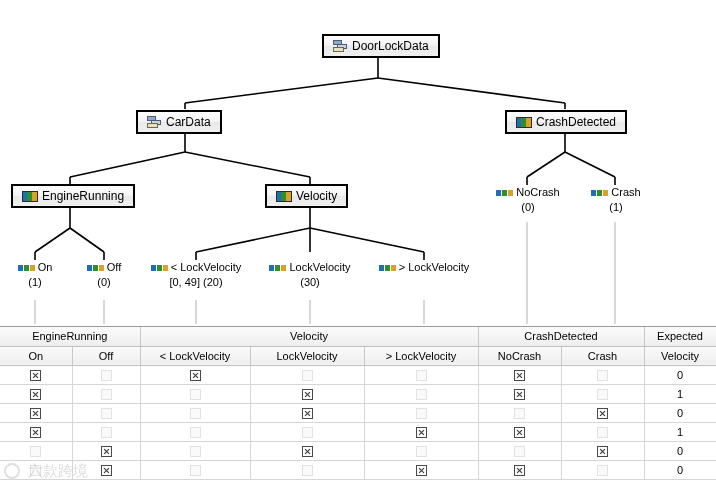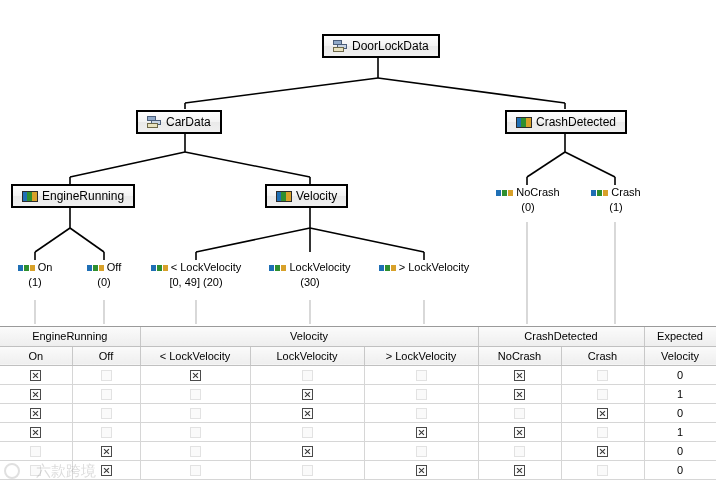--- a/index.html
+++ b/index.html
@@ -102,21 +102,21 @@
   }
   .cb.on::before{transform:rotate(45deg);}
   .cb.on::after{transform:rotate(-45deg);}
   .cb.faint{border:1px solid #e2e2e2;background:#fafafa;}
 
   
   #wm{
     position:absolute;left:4px;top:458px;width:150px;height:26px;
     opacity:.30;pointer-events:none;
     font-size:15px;color:#8a8a8a;
-    display:flex;align-items:center;gap:16px;
+    display:flex;align-items:center;gap:8px;
     font-family:"DejaVu Sans", sans-serif;
   }
   #wm .ring{
     width:16px;height:16px;border:2px solid #9a9a9a;border-radius:50%;
     box-sizing:border-box;flex:none;
   }
 </style>
 </head>
 <body>
 

